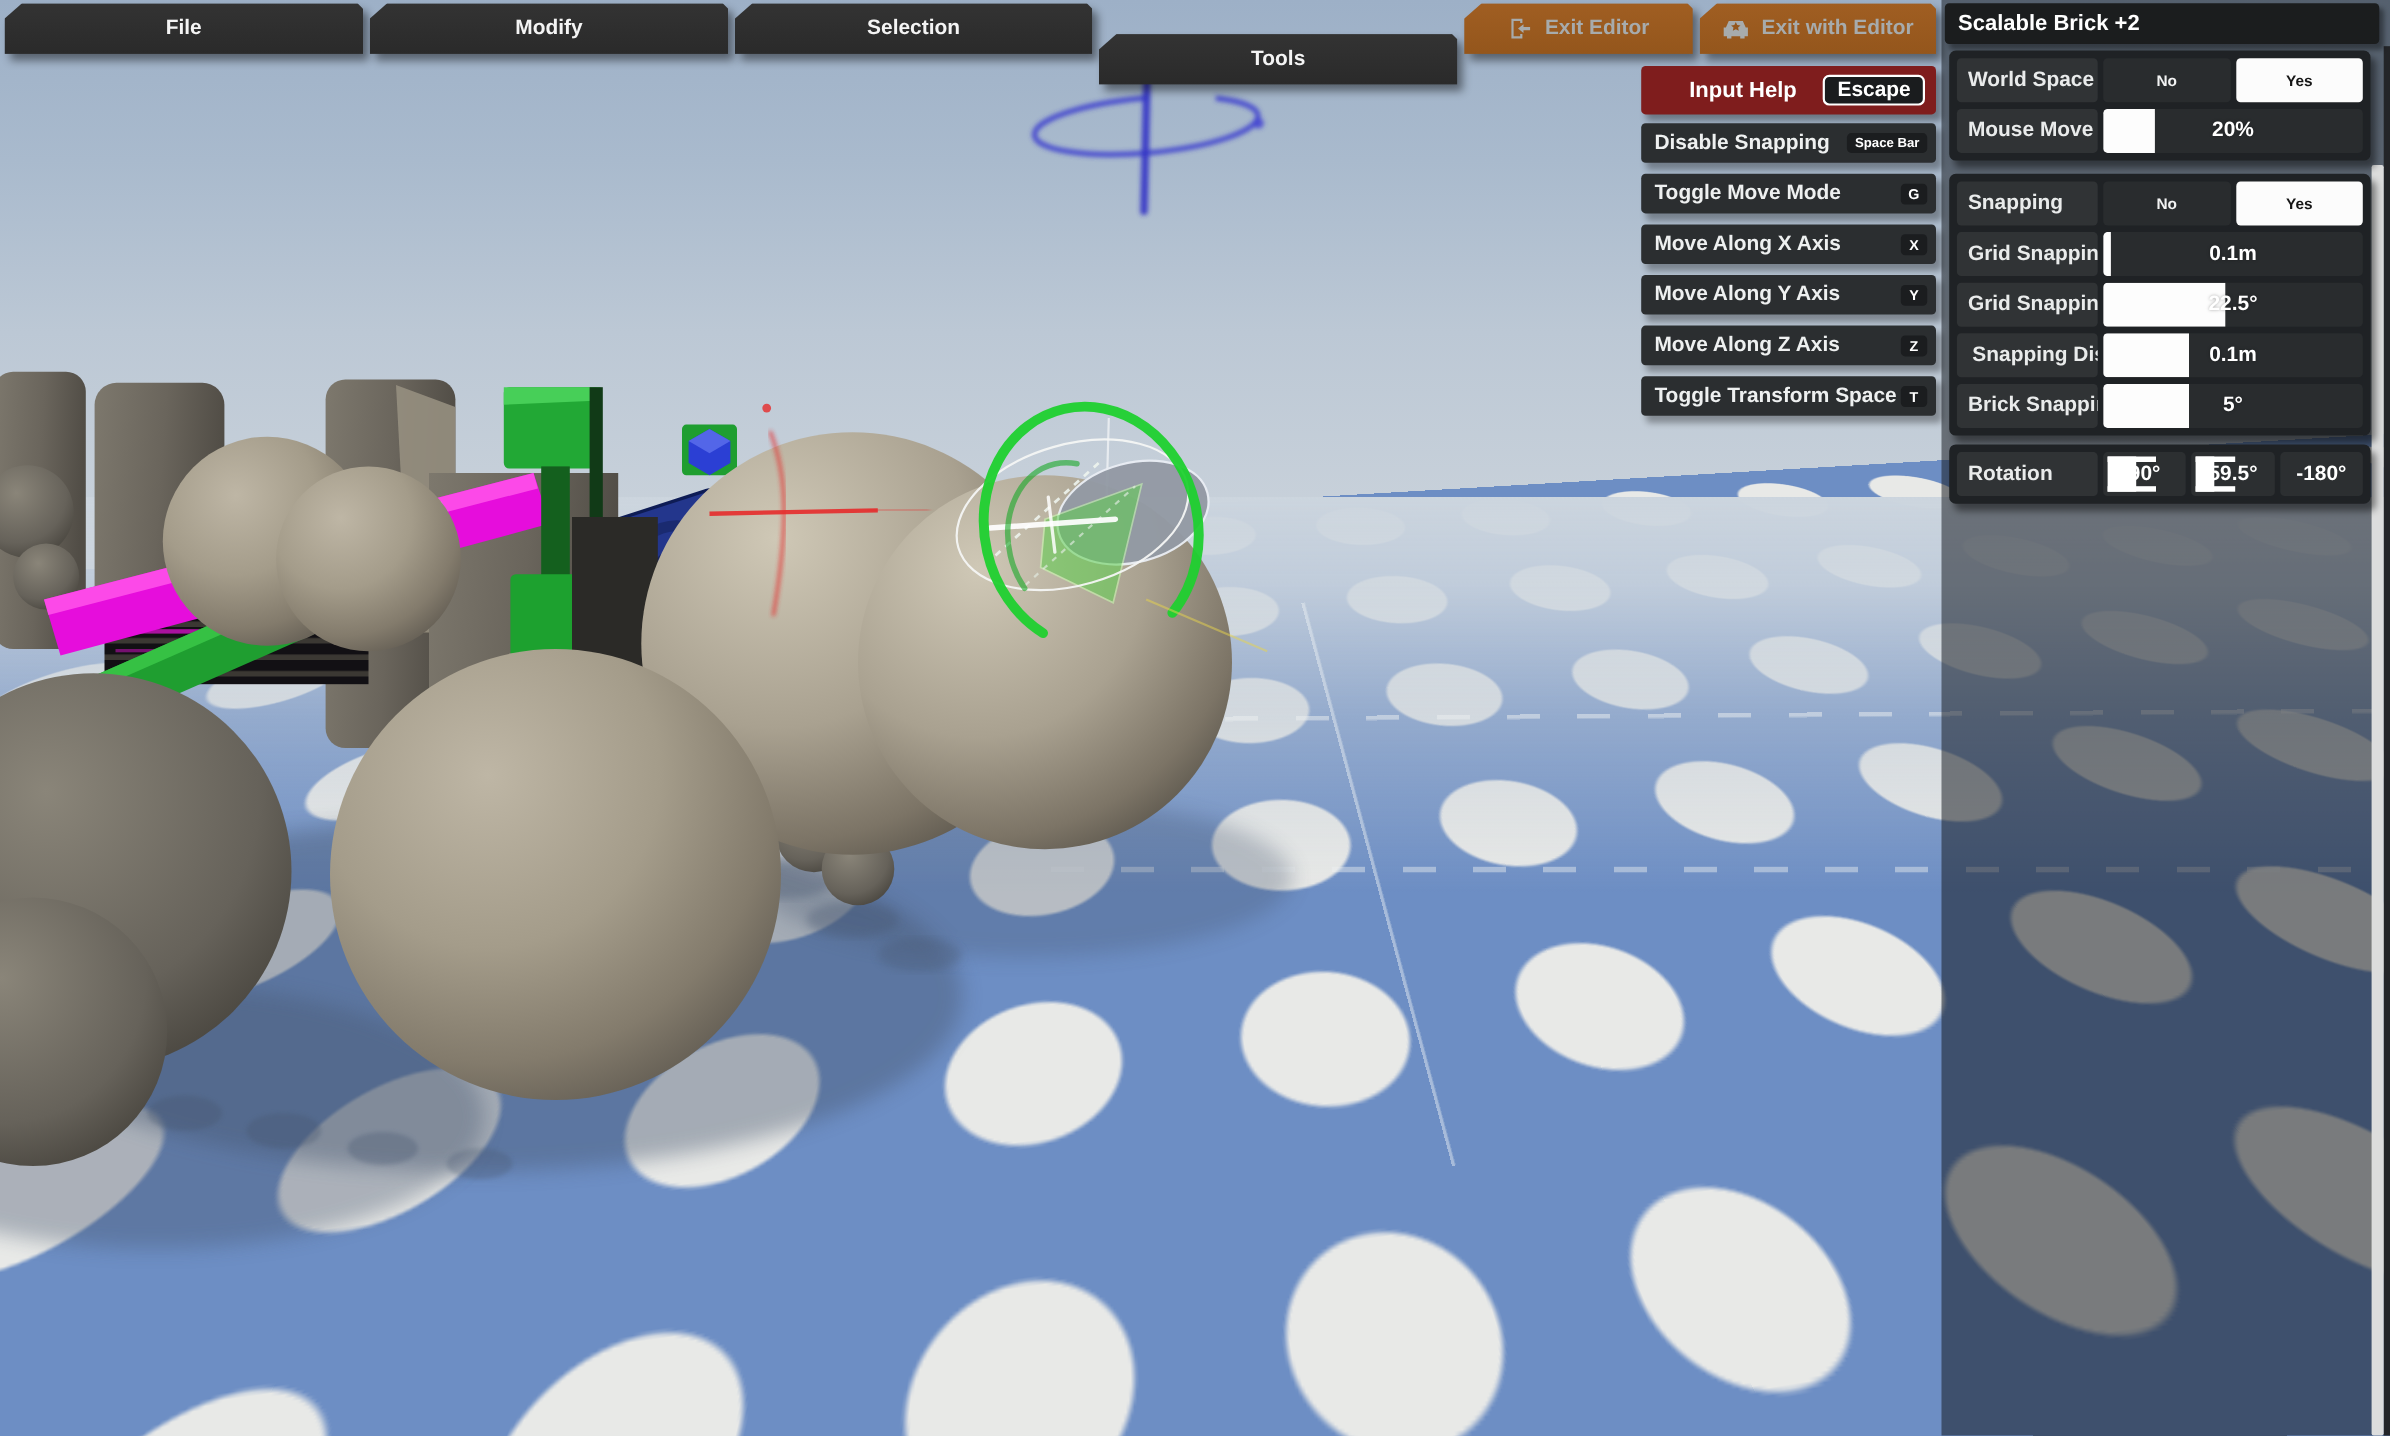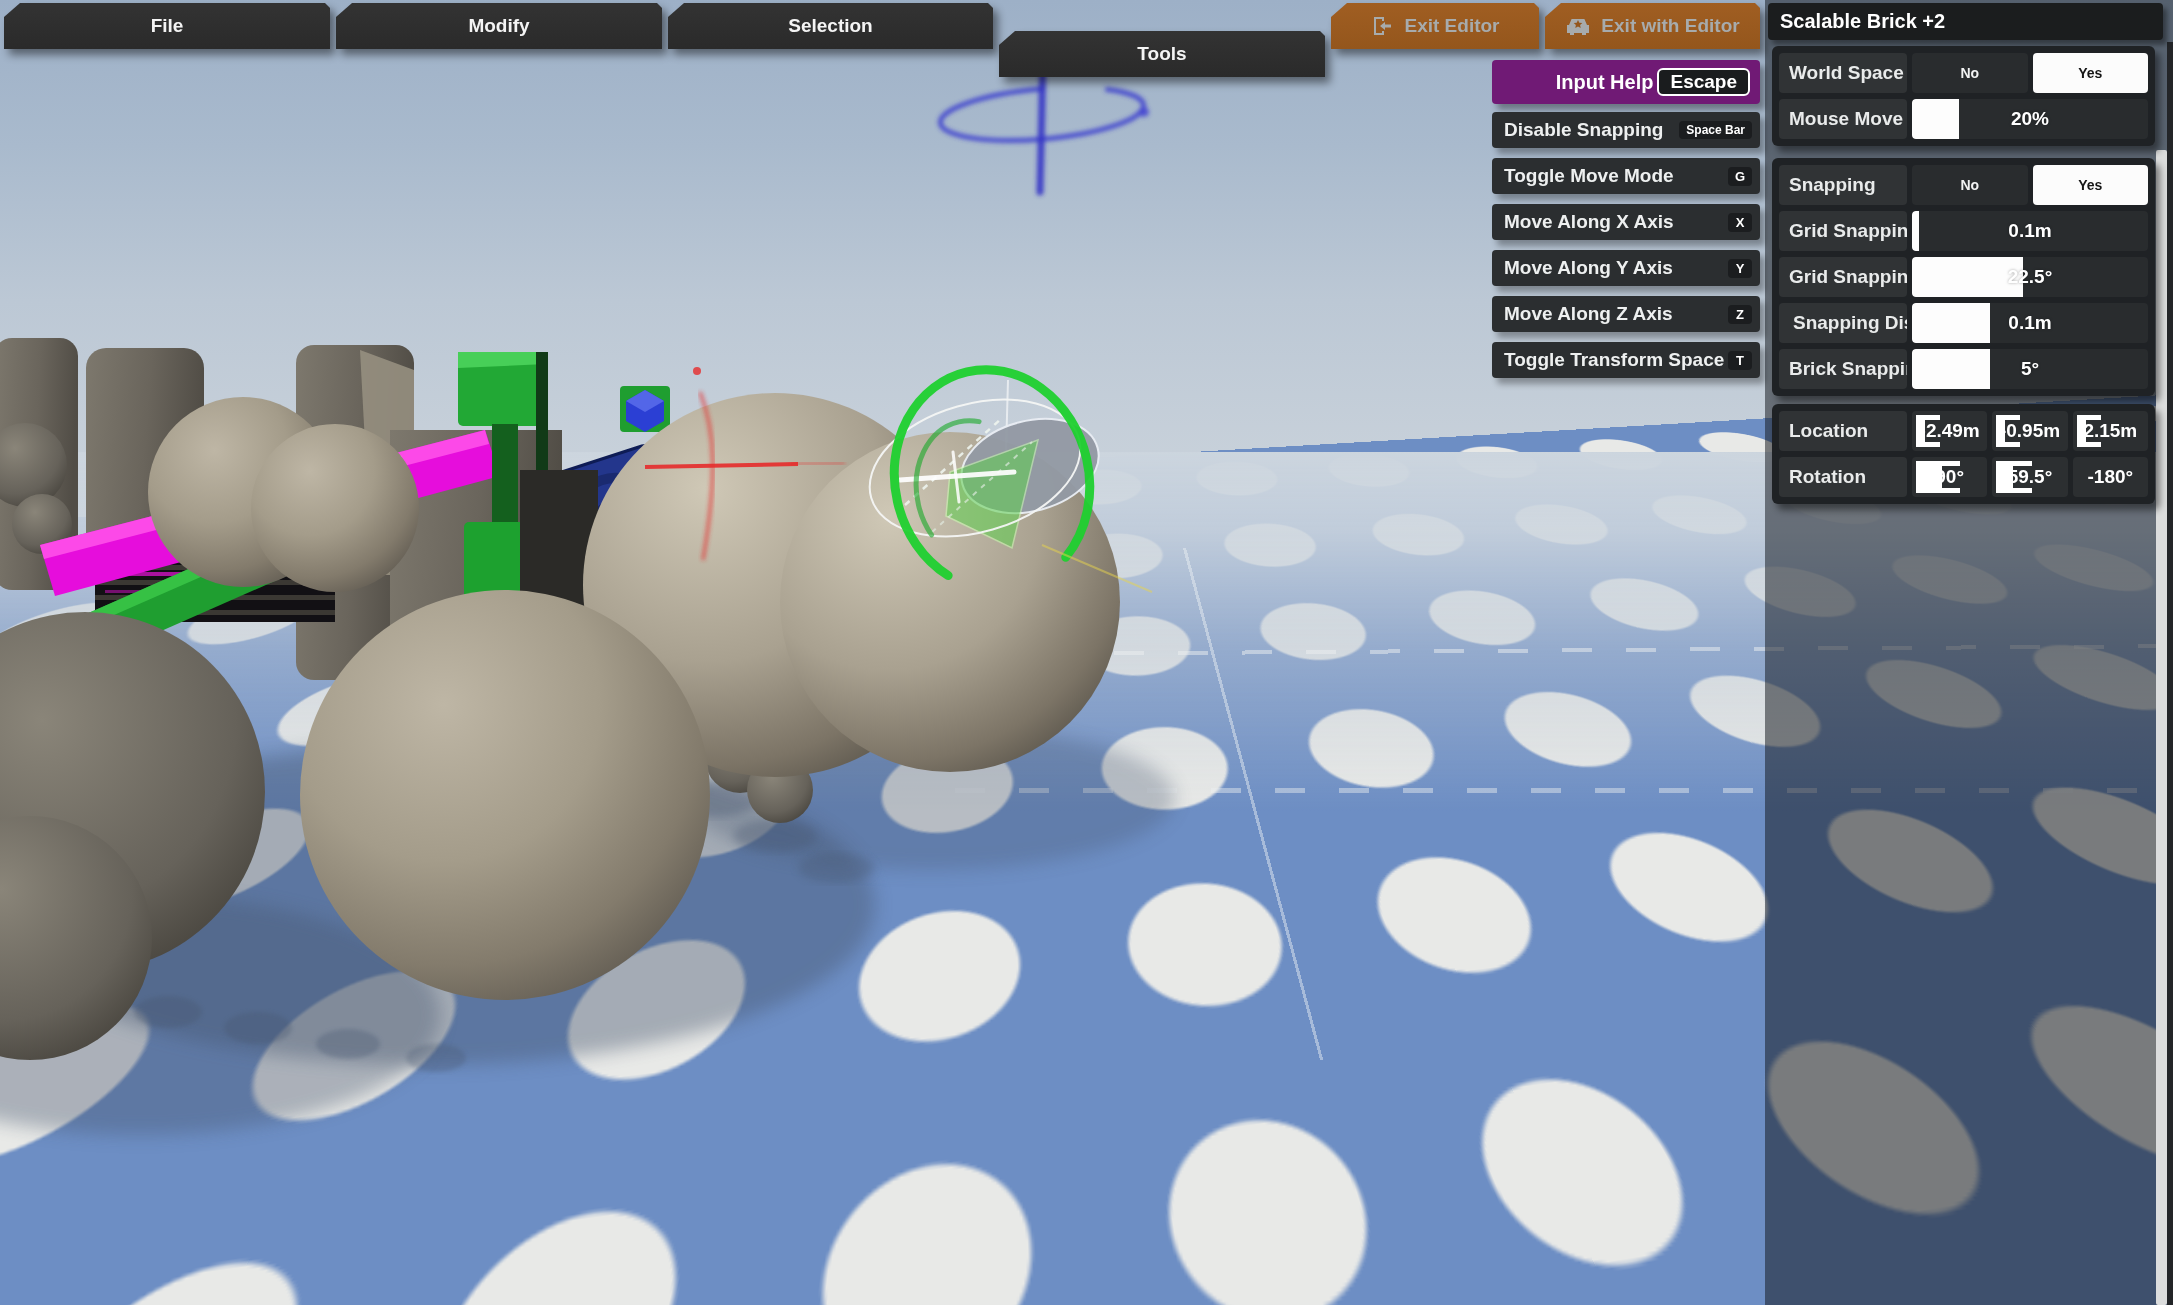--- a/index.html
+++ b/index.html
@@ -30,22 +30,22 @@
   
   .mwrap{top:3px;height:46px;filter:drop-shadow(5px 6px 4px rgba(0,0,0,.45));}
   .mbtn{width:100%;height:100%;display:flex;align-items:center;justify-content:center;gap:10px;
         background:linear-gradient(180deg,#333333 0%,#2a2a2a 100%);color:#f4f4f4;
         font-size:19px;font-weight:700;
         clip-path:polygon(0 14px,16px 0,calc(100% - 5px) 0,100% 5px,100% 100%,0 100%);cursor:pointer;}
   .mbtn.orange{background:linear-gradient(180deg,#a05e22 0%,#94561c 100%);color:#a7abac;}
   .mbtn.orange svg{display:block;}
 
   
-  .ih-head{left:1492px;top:60px;width:268px;height:44px;background:#701a75;border-radius:4px;
-        display:flex;align-items:center;justify-content:flex-end;gap:4px;padding-right:10px;box-sizing:border-box;
+  .ih-head{left:1492px;top:60px;width:268px;height:44px;background:#7f1d1d;border-radius:4px;
+        display:flex;align-items:center;justify-content:flex-end;gap:24px;padding-right:10px;box-sizing:border-box;
         box-shadow:5px 6px 6px rgba(0,0,0,.35);color:#fff;font-size:20px;font-weight:700;}
   .ih-key{background:#1a1c1e;border:2.5px solid #fff;border-radius:6px;color:#fff;
         font-size:19px;font-weight:700;padding:1px 11px;}
   .ih-row{left:1492px;width:268px;height:36px;background:#2b2e30;border-radius:4px;
         box-shadow:5px 6px 6px rgba(0,0,0,.32);display:flex;align-items:center;box-sizing:border-box;
         padding:0 8px 0 12px;color:#eef0f0;font-size:19px;font-weight:700;}
   .ih-row .lbl{flex:1;white-space:nowrap;overflow:hidden;}
   .kbd{background:#1b1d1f;border-radius:4px;color:#fff;font-size:13px;font-weight:700;
         padding:2px 7px;min-width:10px;text-align:center;}
 
@@ -354,35 +354,20 @@
     <div class="plabel">Brick Snapping A</div>
     <div class="track">
       <div class="sfill" style="width:33%"></div>
       <div class="sval">5°</div>
     </div>
   </div>
 </div>
 
 <div class="abs group" style="top:404px;">
   <div class="prow">
-    <div class="plabel">Location</div>
-    <div class="vfield">
-      <i class="bk loc"></i>
-      <span>-2.49m</span>
-    </div>
-    <div class="vfield">
-      <i class="bk loc"></i>
-      <span>-0.95m</span>
-    </div>
-    <div class="vfield">
-      <i class="bk loc"></i>
-      <span>2.15m</span>
-    </div>
-  </div>
-  <div class="prow">
     <div class="plabel">Rotation</div>
     <div class="vfield">
       <i class="bk rota"></i>
       <span>90°</span>
     </div>
     <div class="vfield">
       <i class="bk rotb"></i>
       <span>59.5°</span>
     </div>
     <div class="vfield">

